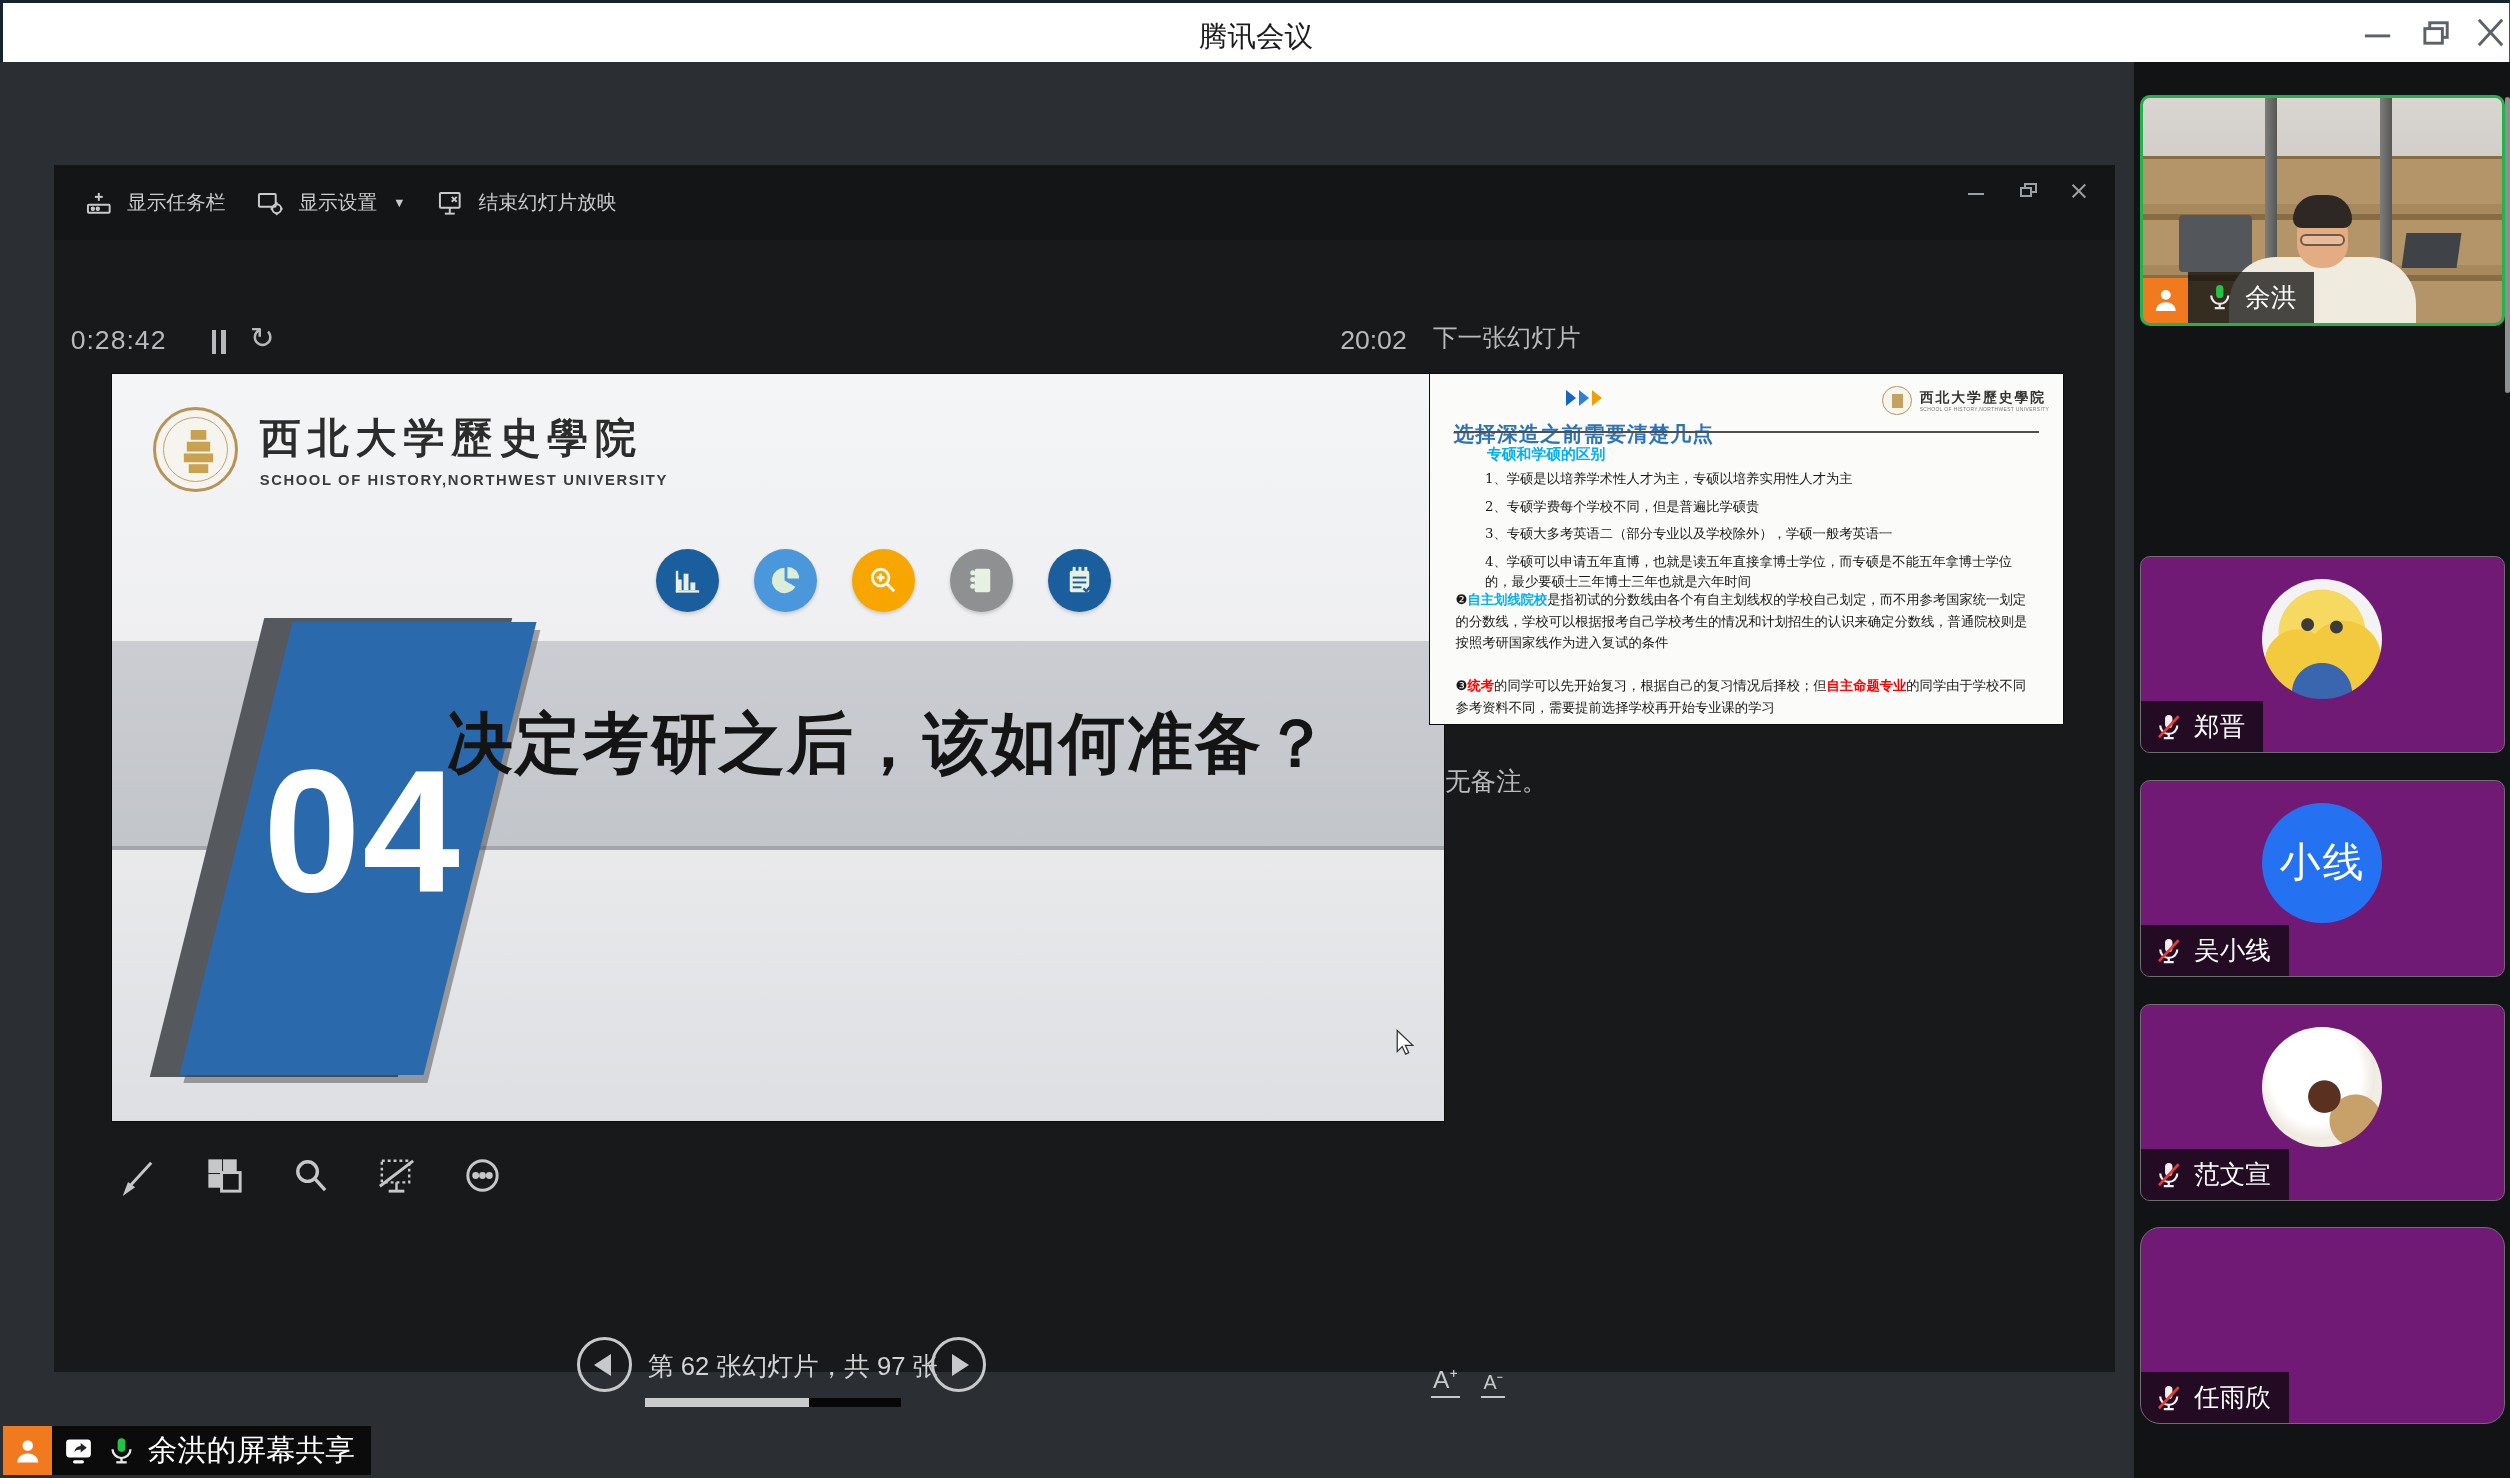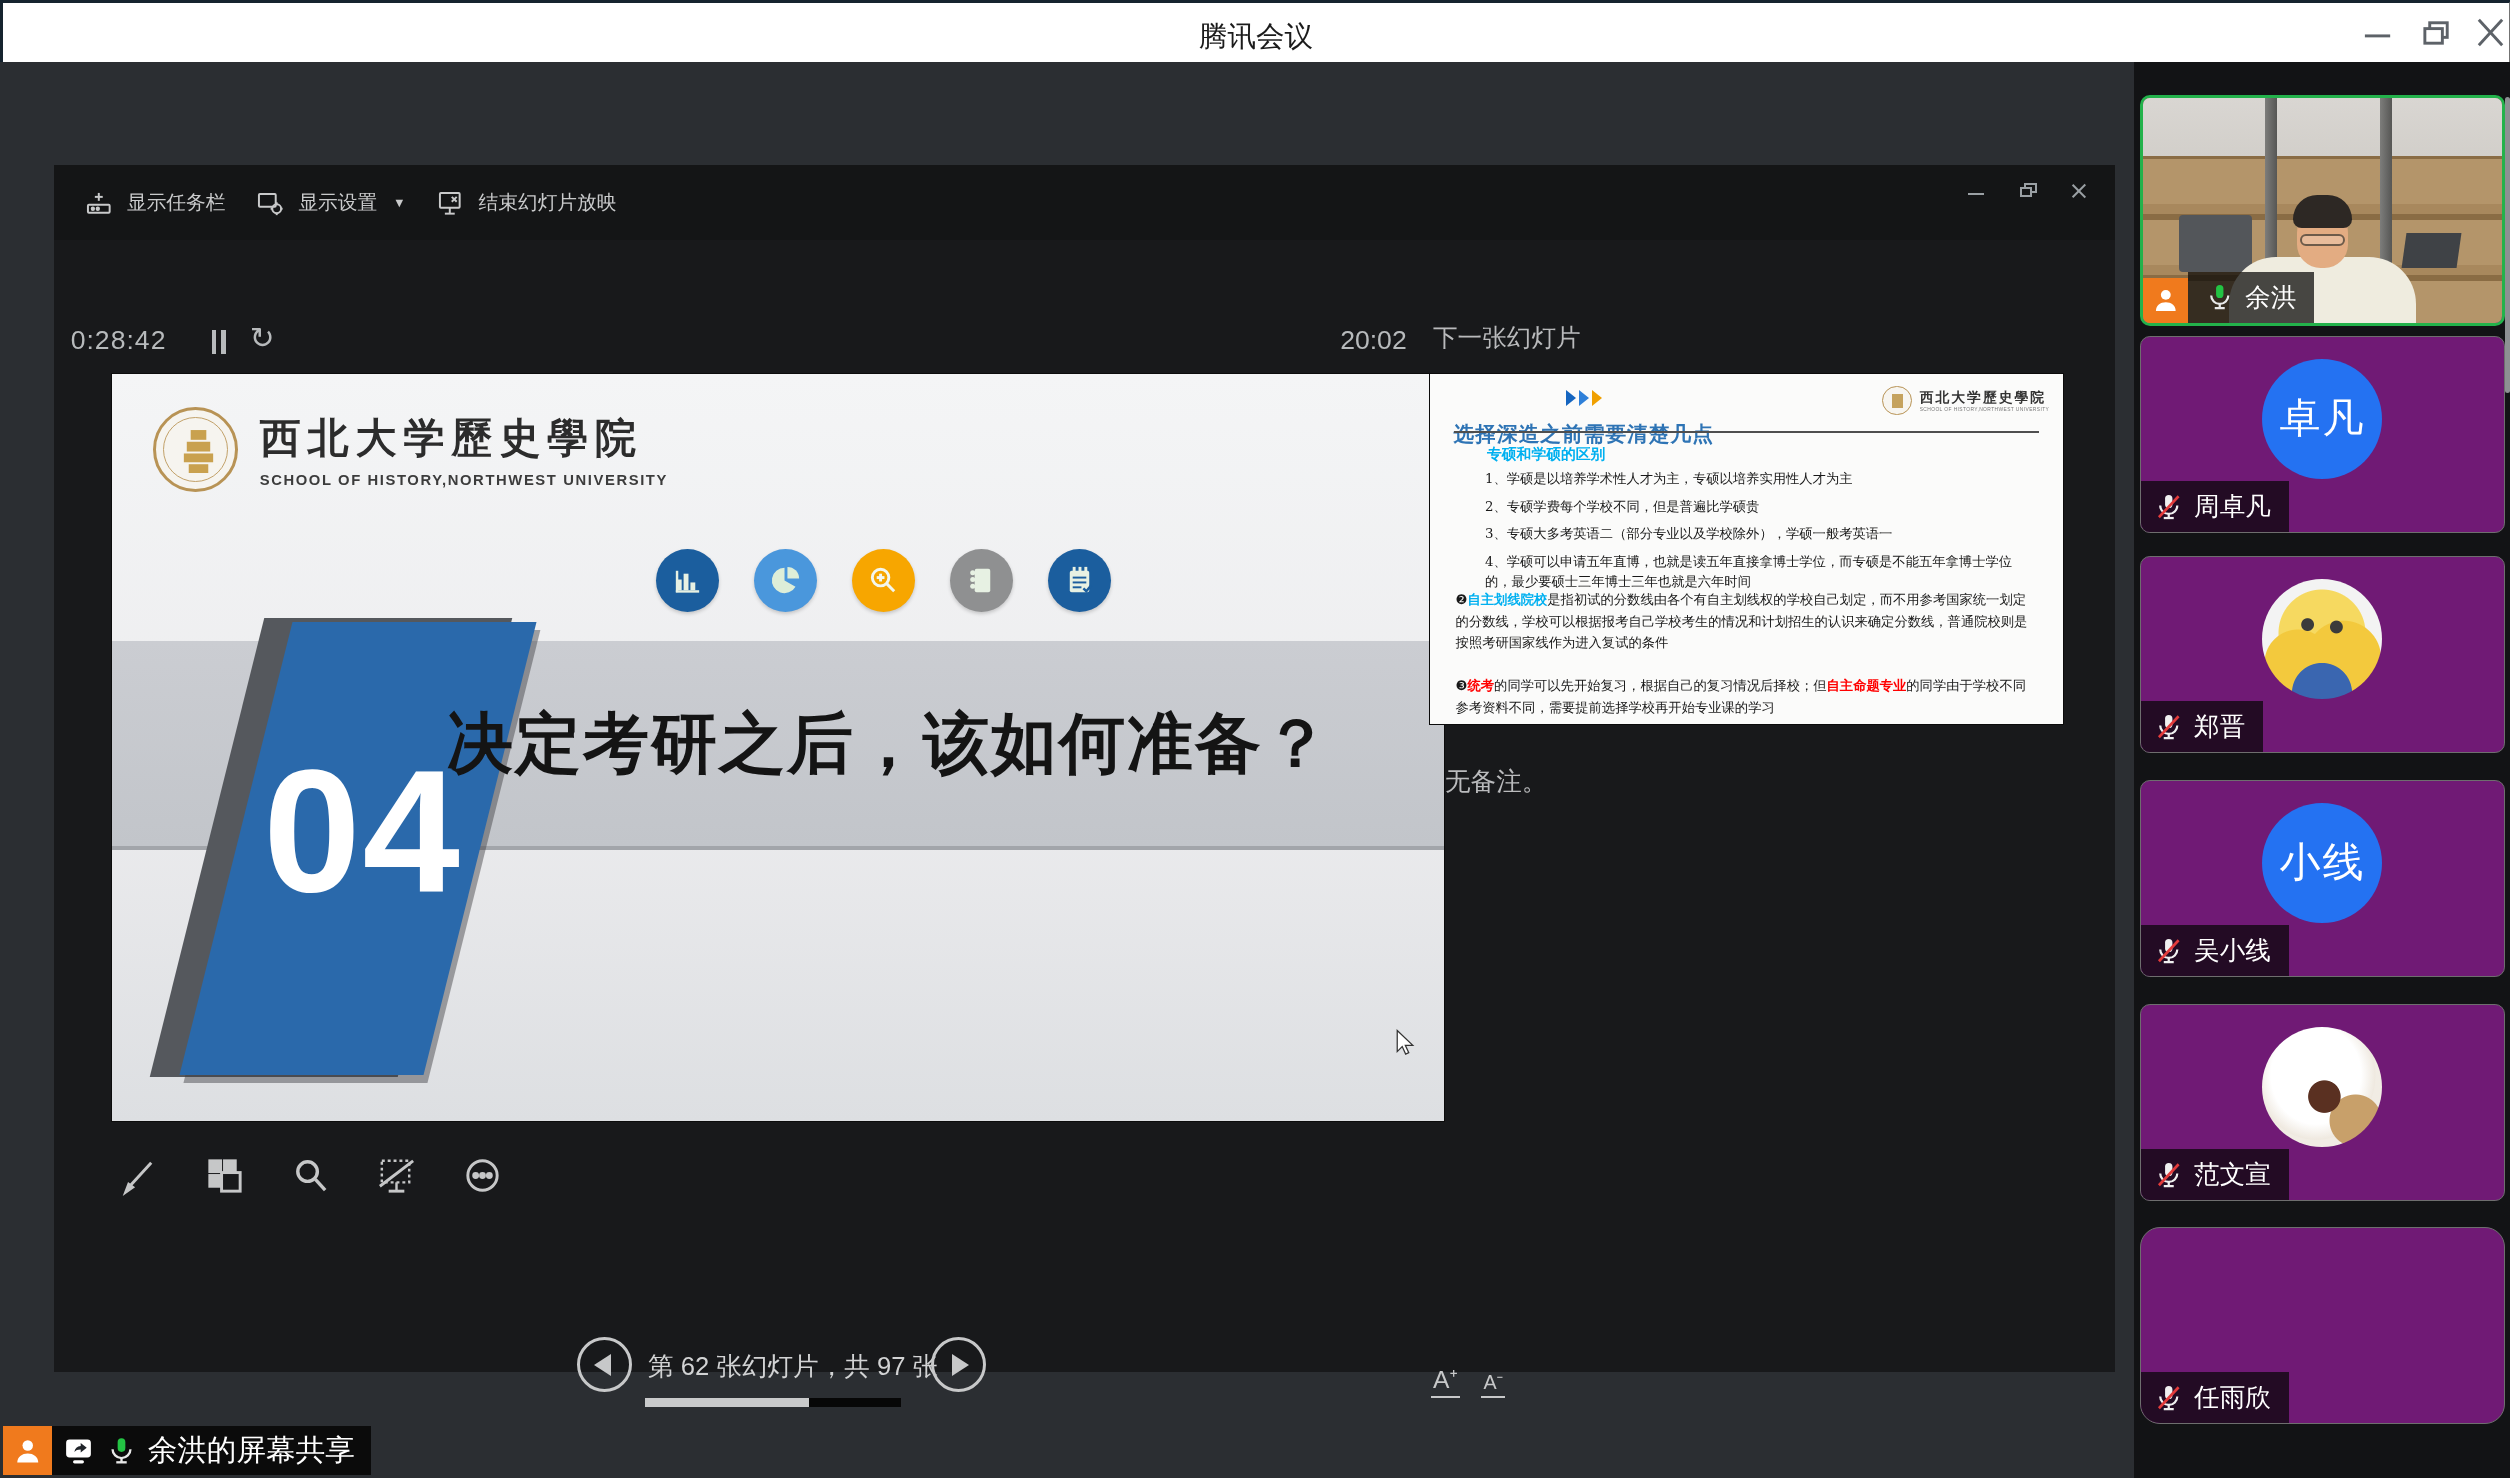--- a/index.html
+++ b/index.html
@@ -1,20 +1,20 @@
 <!DOCTYPE html>
 <html><head>
 <meta charset="utf-8">
 <style>
   * { margin:0; padding:0; box-sizing:border-box; }
   html,body { width:2511px; height:1479px; background:#2b2e32; font-family:"Liberation Sans",sans-serif; overflow:hidden; }
   #app { position:relative; width:2511px; height:1479px; background:#2b2e32; }
 
   
-  .titlebar { position:absolute; left:0; top:0; width:2511px; height:62px; background:#ffffff; border-top:3.9px solid #15232f; border-left:3px solid #15232f; border-right:2px solid #737373; }
+  .titlebar { position:absolute; left:0; top:0; width:2511px; height:62px; background:#ffffff; border-top:3.9px solid #15232f; border-left:3px solid #15232f; border-right:2px solid #be185d; }
   .titlebar .title { position:absolute; left:0; right:0; top:13.8px; text-align:center; font-size:28.6px; color:#1b1b1b; }
   .winbtn { position:absolute; top:11.8px; width:39px; height:35px; cursor:default; }
   .winbtn svg { width:100%; height:100%; }
   .wb-min { left:2356px; } .wb-restore { left:2415px; } .wb-close { left:2468px; }
 
   
   .stage { position:absolute; left:0; top:62px; width:2134px; height:1417px; background:#2b2e32; }
 
   
   .speakbar { position:absolute; left:1610px; top:21.7px; width:485px; height:63px; background:#404449; border-radius:3px; display:flex; align-items:center; }
@@ -447,33 +447,20 @@
         <svg viewBox="0 0 24 24">
           <rect x="9.2" y="3" width="5.6" height="10" rx="2.8" fill="#23c343"></rect>
           <path d="M5.5 11a6.5 6.5 0 0 0 13 0" fill="none" stroke="#e8e8e8" stroke-width="1.7"></path>
           <line x1="12" y1="17.6" x2="12" y2="20.4" stroke="#e8e8e8" stroke-width="1.7"></line>
           <line x1="8.2" y1="20.6" x2="15.8" y2="20.6" stroke="#e8e8e8" stroke-width="1.7"></line>
         </svg>
         <span class="nm">余洪</span>
       </div>
     </div>
 
-    <div class="tile t1">
-      <div class="avatar blue">卓凡</div>
-      <div class="namebar">
-        <svg viewBox="0 0 24 24">
-          <rect x="9.2" y="3" width="5.6" height="10" rx="2.8" fill="#f0f0f0"></rect>
-          <path d="M5.5 11a6.5 6.5 0 0 0 13 0" fill="none" stroke="#f0f0f0" stroke-width="1.7"></path>
-          <line x1="12" y1="17.6" x2="12" y2="20.4" stroke="#f0f0f0" stroke-width="1.7"></line>
-          <line x1="8.2" y1="20.6" x2="15.8" y2="20.6" stroke="#f0f0f0" stroke-width="1.7"></line>
-          <line x1="4.5" y1="20" x2="19.5" y2="4" stroke="#e23b3b" stroke-width="2"></line>
-        </svg>
-        <span class="nm">周卓凡</span>
-      </div>
-    </div>
 
     <div class="tile t2">
       <div class="avatar photo-minion"></div>
       <div class="namebar">
         <svg viewBox="0 0 24 24">
           <rect x="9.2" y="3" width="5.6" height="10" rx="2.8" fill="#f0f0f0"></rect>
           <path d="M5.5 11a6.5 6.5 0 0 0 13 0" fill="none" stroke="#f0f0f0" stroke-width="1.7"></path>
           <line x1="12" y1="17.6" x2="12" y2="20.4" stroke="#f0f0f0" stroke-width="1.7"></line>
           <line x1="8.2" y1="20.6" x2="15.8" y2="20.6" stroke="#f0f0f0" stroke-width="1.7"></line>
           <line x1="4.5" y1="20" x2="19.5" y2="4" stroke="#e23b3b" stroke-width="2"></line>

